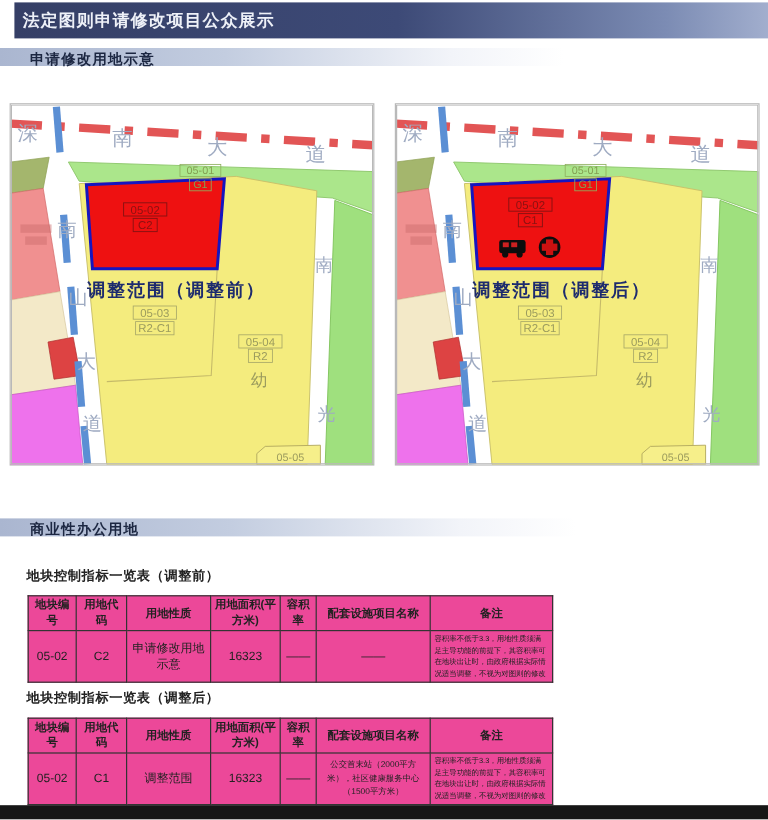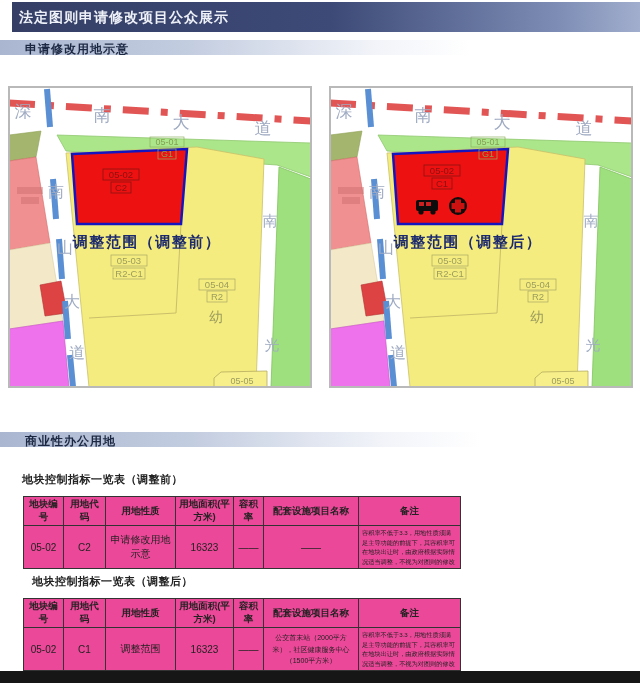--- a/index.html
+++ b/index.html
@@ -34,21 +34,21 @@
   .plabel-box{fill:none;stroke:#a8a868;stroke-width:0.7;}
   .glabel{fill:#84a053;}
   .glabel-box{fill:none;stroke:#8fb05e;stroke-width:0.7;}
   .redlabel{fill:#8a1212;}
   .redlabel-box{fill:none;stroke:#8a1212;stroke-width:0.8;}
   .caption{fill:#1d2b6e;font-weight:bold;font-size:15px;letter-spacing:1.5px;}
   .tbl-title{
     position:absolute;left:22px;font-size:11px;font-weight:bold;color:#222;letter-spacing:0.5px;text-align:right;
   }
   #tbl1-title{top:472px;}
-  #tbl2-title{top:574px;margin-left:10px;}
+  #tbl2-title{top:574px;}
   table{border-collapse:collapse;table-layout:fixed;position:absolute;left:23px;background:#ec4899;}
   #table-before{top:496px;}
   #table-after{top:598px;}
   th,td{border:1px solid #333;text-align:center;vertical-align:middle;
     padding:1px 2px;box-sizing:border-box;overflow:hidden;color:#222;}
   th{font-size:9.5px;font-weight:bold;height:25px;}
   td{font-size:10px;height:37px;}
   td.remark{font-size:6.2px;text-align:left;line-height:1.55;padding:2px 3px;}
   td.facility{font-size:7px;line-height:1.6;padding:2px 3px;}
   .footer-bar{position:absolute;left:0;top:671px;width:640px;height:12px;background:#161616;}

